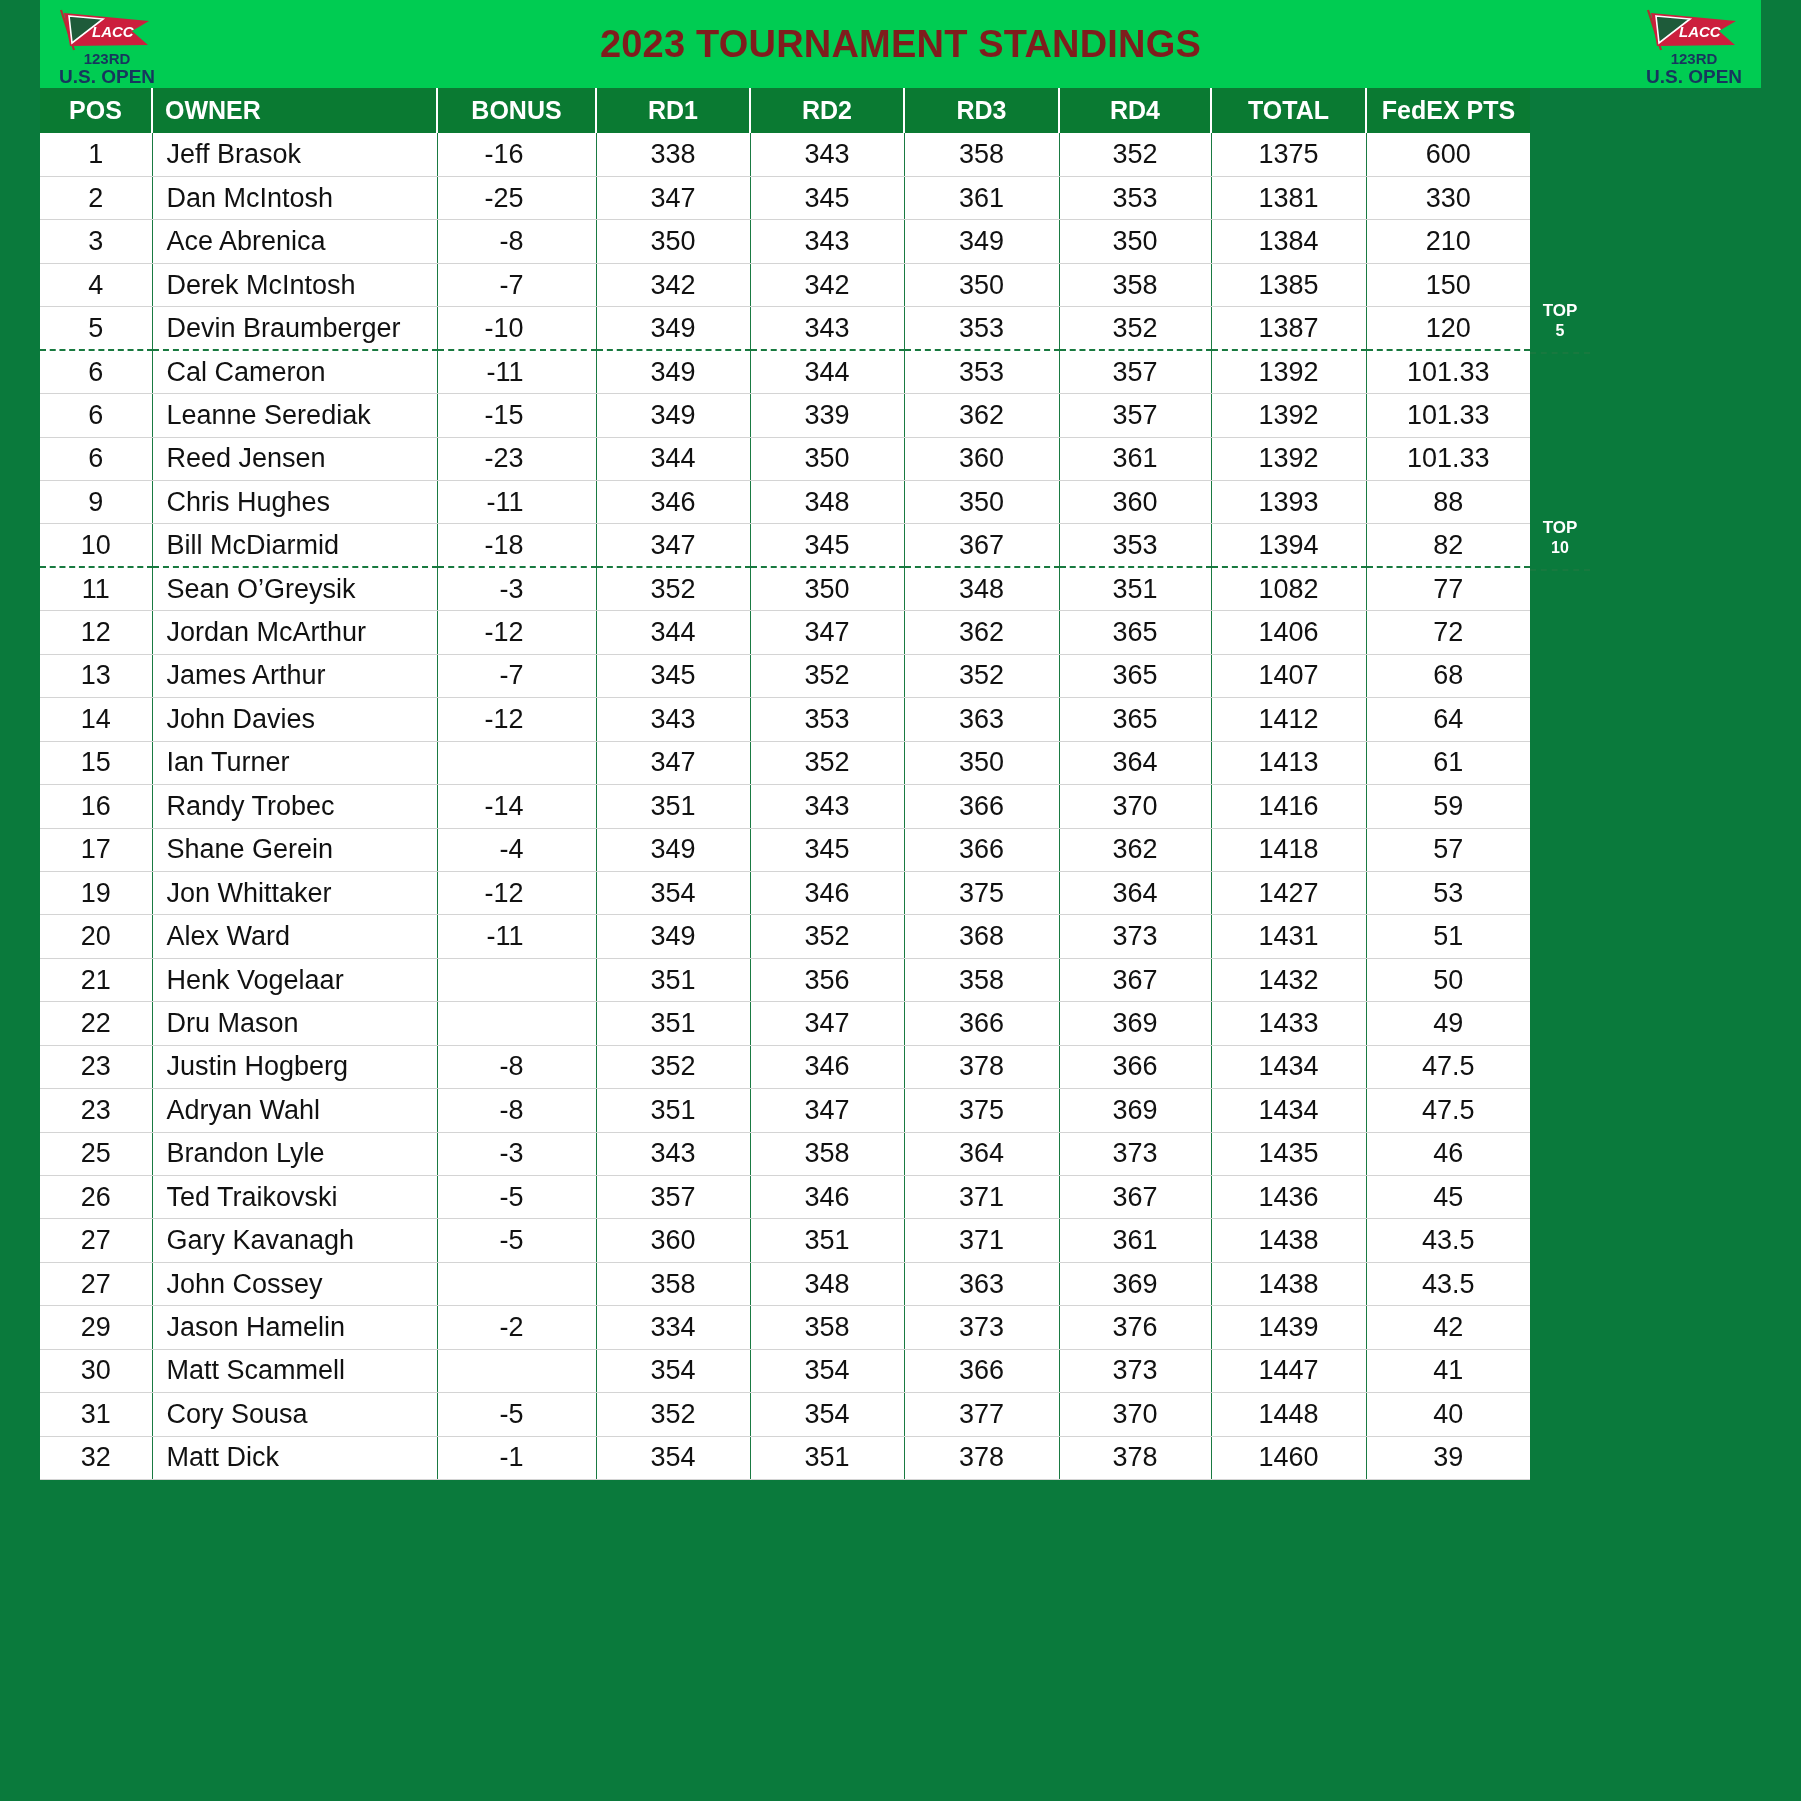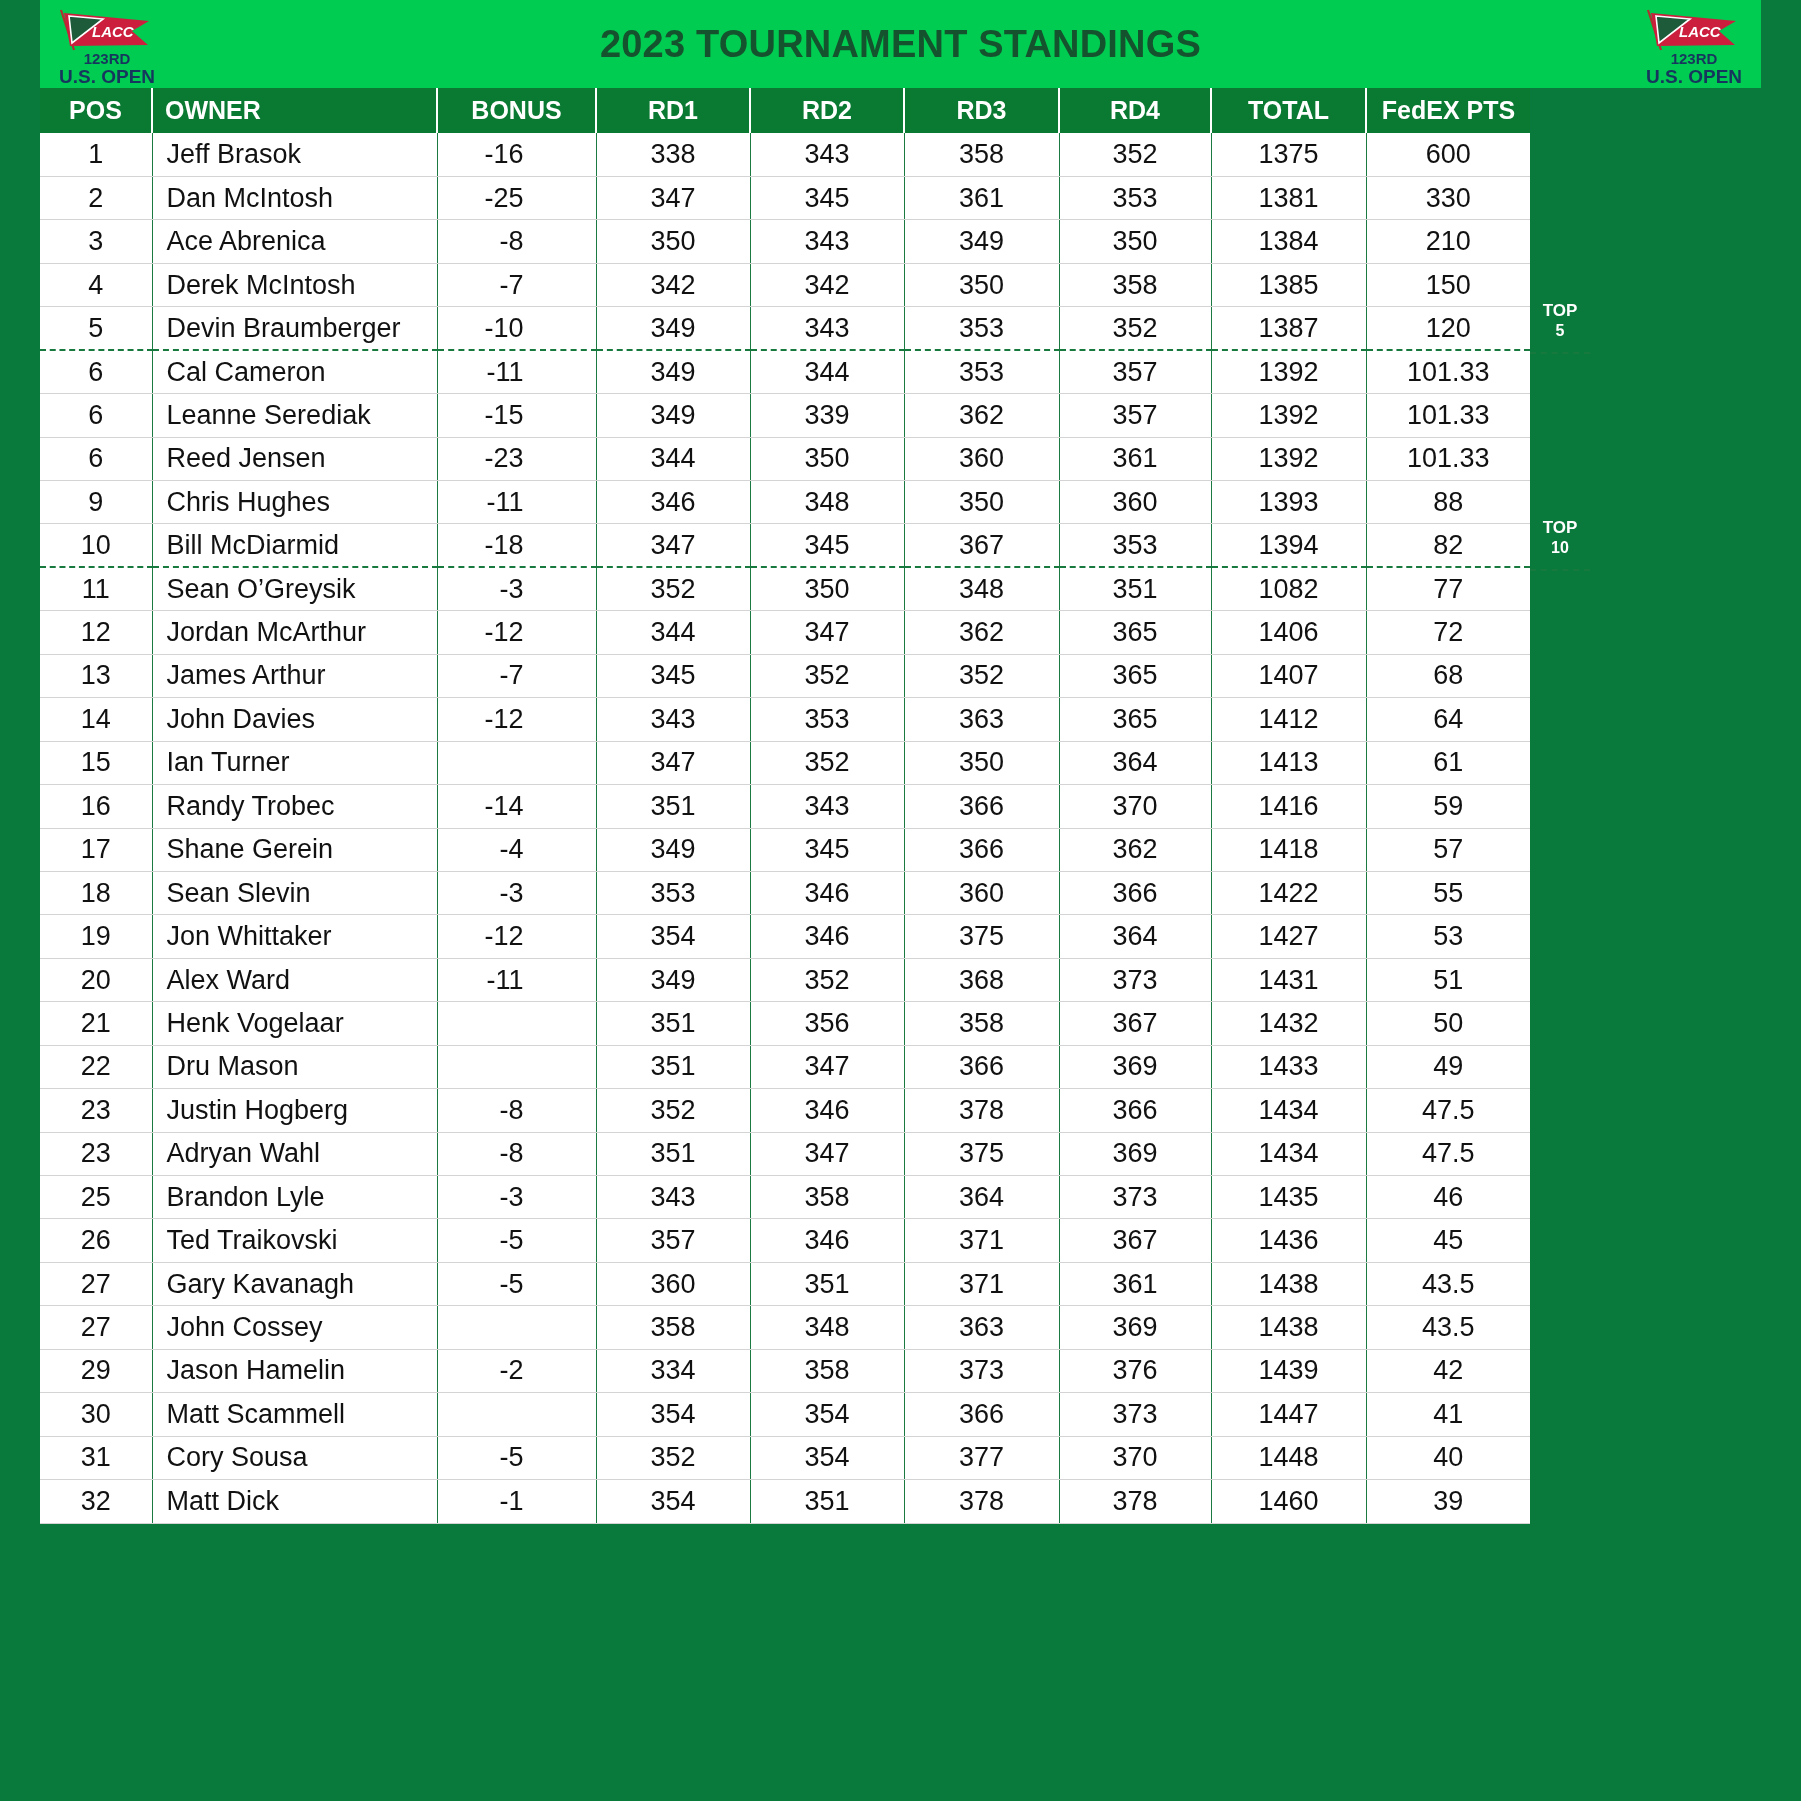--- a/index.html
+++ b/index.html
@@ -33,21 +33,21 @@
     padding: 0 8px;
   }
 
   .banner-title {
     position: absolute;
     left: 0;
     right: 0;
     top: 50%;
     transform: translateY(-50%);
     text-align: center;
-    color: #14532d;
+    color: #7f1d1d;
     font-size: 38px;
     font-weight: bold;
     letter-spacing: 0.2px;
     font-family: "Liberation Sans", sans-serif;
   }
 
   
   .logo {
     position: relative;
     width: 118px;
@@ -403,31 +403,20 @@
             <td class="c-owner">Shane Gerein</td>
             <td class="c-bonus">-4</td>
             <td class="c-num">349</td>
             <td class="c-num">345</td>
             <td class="c-num">366</td>
             <td class="c-num">362</td>
             <td class="c-num">1418</td>
             <td class="c-num">57</td>
           </tr>
           <tr>
-            <td class="c-pos">18</td>
-            <td class="c-owner">Sean Slevin</td>
-            <td class="c-bonus">-3</td>
-            <td class="c-num">353</td>
-            <td class="c-num">346</td>
-            <td class="c-num">360</td>
-            <td class="c-num">366</td>
-            <td class="c-num">1422</td>
-            <td class="c-num">55</td>
-          </tr>
-          <tr>
             <td class="c-pos">19</td>
             <td class="c-owner">Jon Whittaker</td>
             <td class="c-bonus">-12</td>
             <td class="c-num">354</td>
             <td class="c-num">346</td>
             <td class="c-num">375</td>
             <td class="c-num">364</td>
             <td class="c-num">1427</td>
             <td class="c-num">53</td>
           </tr>

